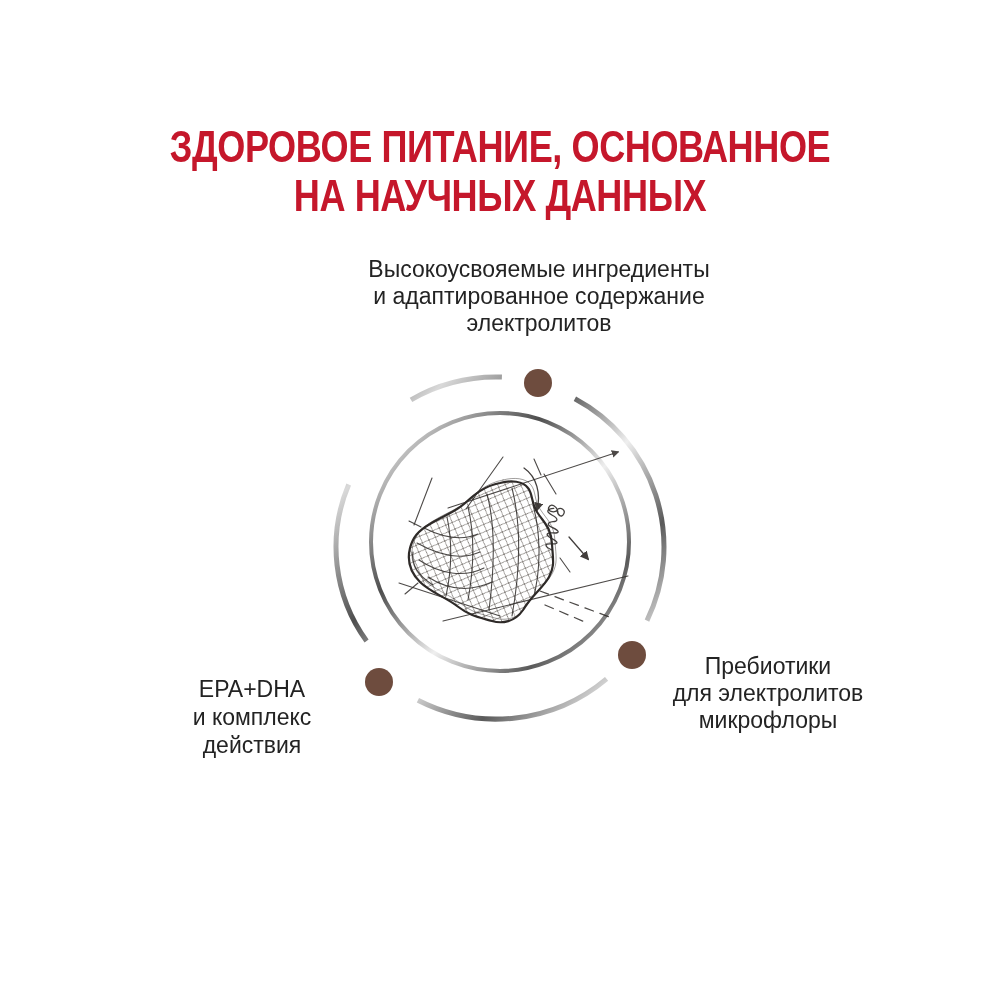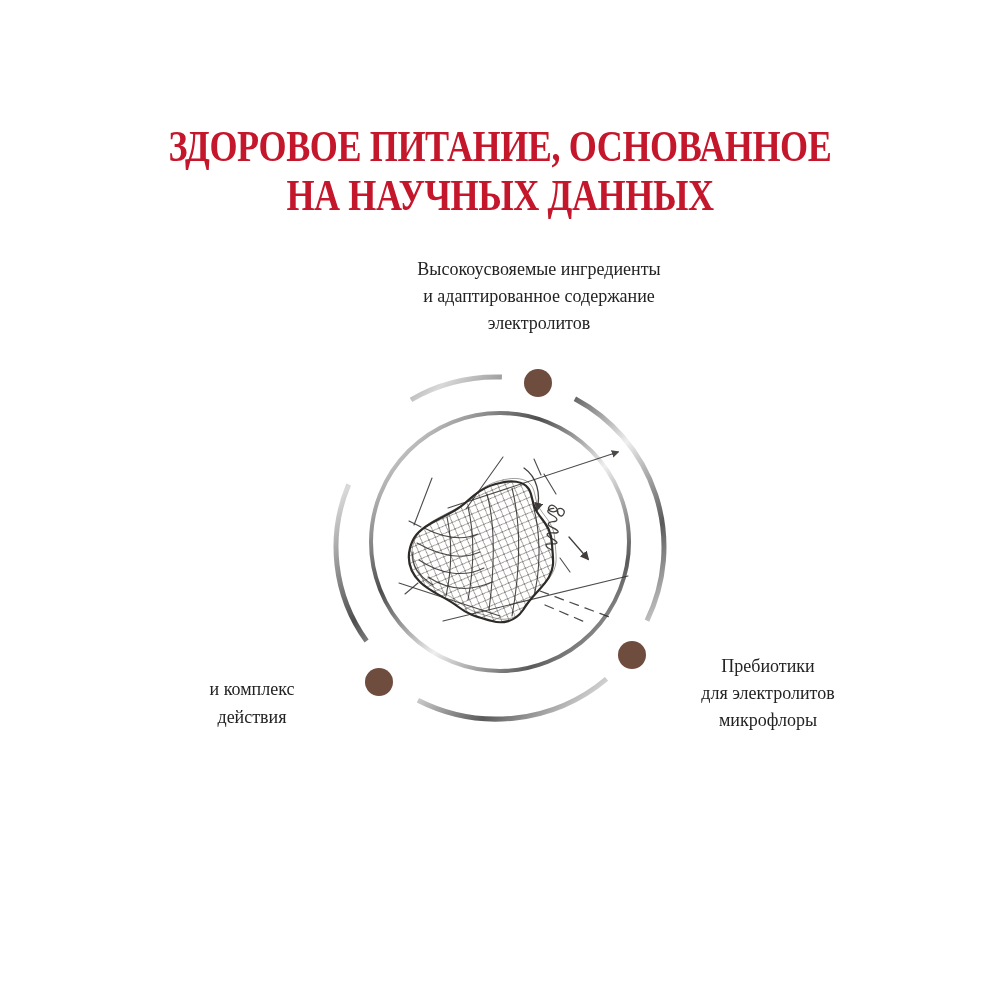--- a/index.html
+++ b/index.html
@@ -1,30 +1,30 @@
 <!DOCTYPE html>
 <html style="--accent: #c5172b; --text: #232323; --dot: #6e4c3e; --sketch: #2e2a28; --ring_dark: #3c3c3c; --ring_light: #ececec; --background: #ffffff;"><head>
 <meta charset="utf-8">
 <style>
   html,body{margin:0;padding:0;background:#fff;}
   .canvas{
     position:relative;width:952px;height:1000px;overflow:hidden;
     background:var(--background,#fff);
-    font-family:Liberation Serif, serif;
+    font-family:Liberation Sans, sans-serif;
   }
   .headline{
     position:absolute;top:122px;left:0;width:1000px;margin:0;
     text-align:center;font-weight:bold;font-size:44px;line-height:49px;
     color:var(--accent,#c5172b);letter-spacing:-0.5px;
     transform:scaleX(0.82);transform-origin:50% 50%;
   }
   .hl-line{display:block;}
   .feature{
     position:absolute;text-align:center;color:var(--text,#232323);
-    font-size:18px;line-height:27px;font-weight:400;
+    font-size:23px;line-height:27px;font-weight:400;
   }
   .feature span{display:block;}
   .feature-top{left:339px;top:256px;width:400px;}
   .feature-right{left:618px;top:653px;width:300px;}
   .feature-left{left:102px;top:675px;width:300px;line-height:28px;}
   .diagram-svg{position:absolute;left:0;top:0;width:1000px;height:1000px;}
   .ring{stroke:url(#metal);fill:none;}
   .ring-inner{stroke-width:4;}
   .ring-outer{stroke-width:5;}
   .dot{fill:var(--dot,#6e4c3e);stroke:none;}
@@ -128,17 +128,18 @@
     </g>
   </svg>
 
   <div class="feature feature-right">
     <span>Пребиотики</span>
     <span>для электролитов</span>
     <span>микрофлоры</span>
   </div>
 
   <div class="feature feature-left">
+    <span>EPA+DHA</span>
     <span>и комплекс</span>
     <span>действия</span>
   </div>
 
 </div>
 
 </body></html>

